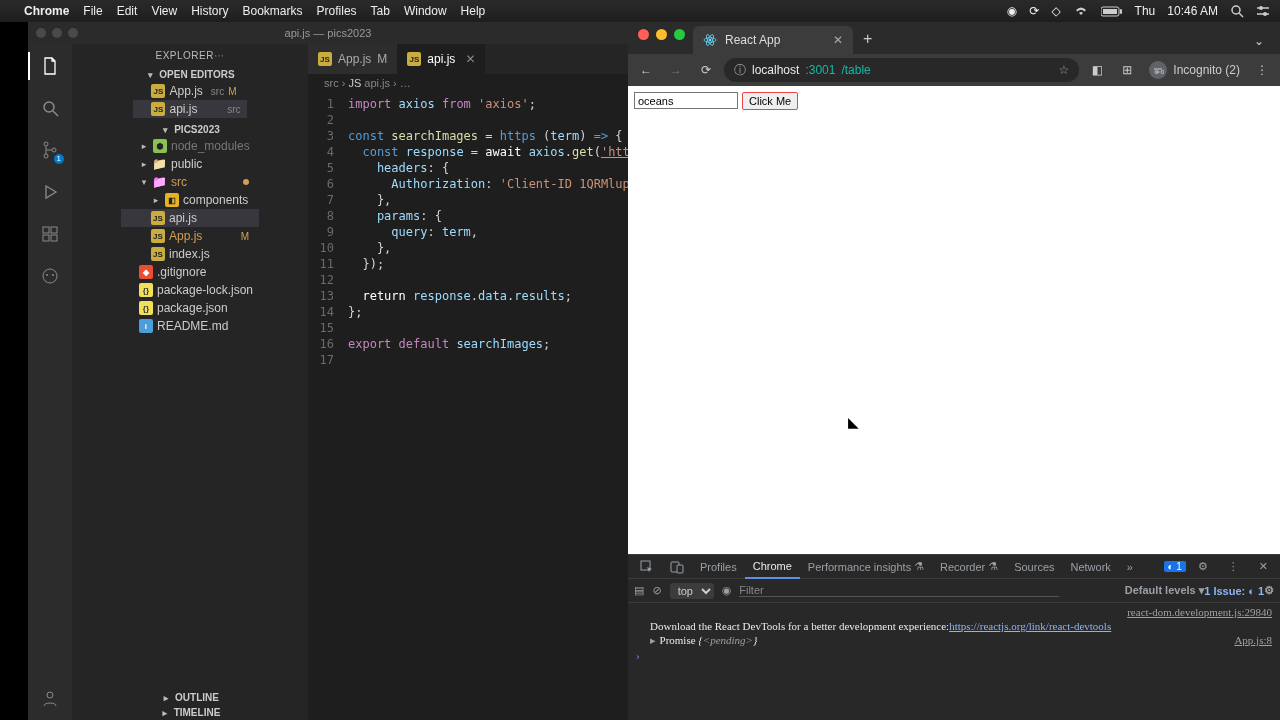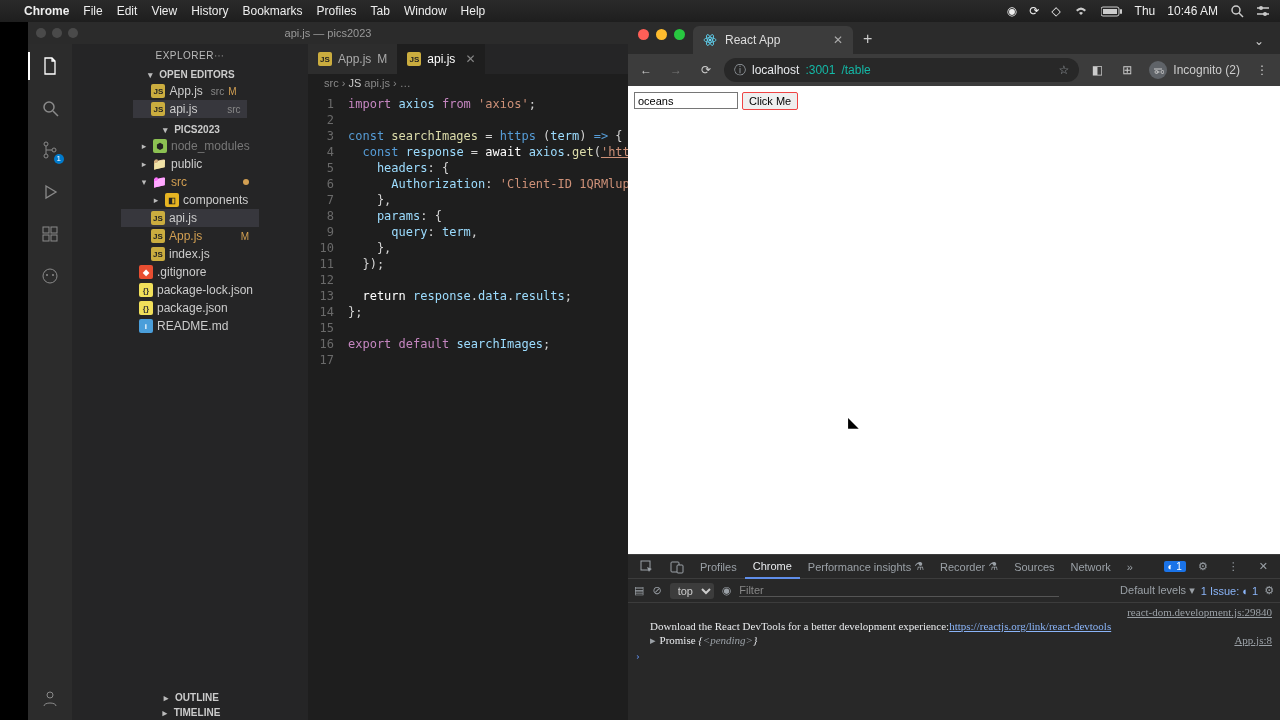--- a/index.html
+++ b/index.html
@@ -108,21 +108,21 @@
 .devtools { height: 166px; background: #282828; color: #ccc; font-size: 11px; display: flex; flex-direction: column; border-top: 1px solid #3c3c3c; }
 .dt-tabs { height: 24px; display: flex; align-items: center; border-bottom: 1px solid #3c3c3c; padding: 0 4px; }
 .dt-tabtn { padding: 0 8px; height: 24px; display: flex; align-items: center; color: #9aa0a6; cursor: pointer; gap: 3px; }
 .dt-tabtn.active { color: #e8eaed; border-bottom: 2px solid #5f8eea; }
 .dt-right { margin-left: auto; display: flex; align-items: center; gap: 4px; }
 .dt-err-badge { background: #1a73e8; color: #fff; border-radius: 2px; padding: 0 4px; font-size: 10px; }
 .dt-toolbar { height: 24px; display: flex; align-items: center; padding: 0 6px; gap: 8px; border-bottom: 1px solid #3c3c3c; }
 .dt-select { background: #3c3c3c; border: none; color: #ccc; font-size: 11px; padding: 1px 4px; border-radius: 3px; }
 .dt-filter { flex: 1; max-width: 320px; background: transparent; border: none; color: #ccc; font-size: 11px; border-bottom: 1px solid #555; }
 .dt-filter::placeholder { color: #888; }
-.dt-levels { margin-left: auto; display: flex; gap: 6px; align-items: center; color: #9aa0a6; }
+.dt-levels { margin-left: auto; display: flex; gap: 0; align-items: center; color: #9aa0a6; font-weight: bold; }
 .dt-issue { color: #8ab4f8; }
 .dt-log { flex: 1; font-family: Liberation Serif, serif; font-size: 11px; padding: 2px 0; overflow: hidden; }
 .log-line { display: flex; padding: 1px 8px; }
 .log-line .src { margin-left: auto; color: #9aa0a6; text-decoration: underline; cursor: pointer; }
 .log-msg { color: #e8eaed; }
 .log-link { color: #8ab4f8; text-decoration: underline; }
 .log-obj { color: #e8eaed; }
 .log-dim { color: #9aa0a6; font-style: italic; }
 .log-prompt { color: #5f8eea; padding-right: 6px; }
 .log-expand { color: #9aa0a6; padding-right: 4px; cursor:pointer; }

